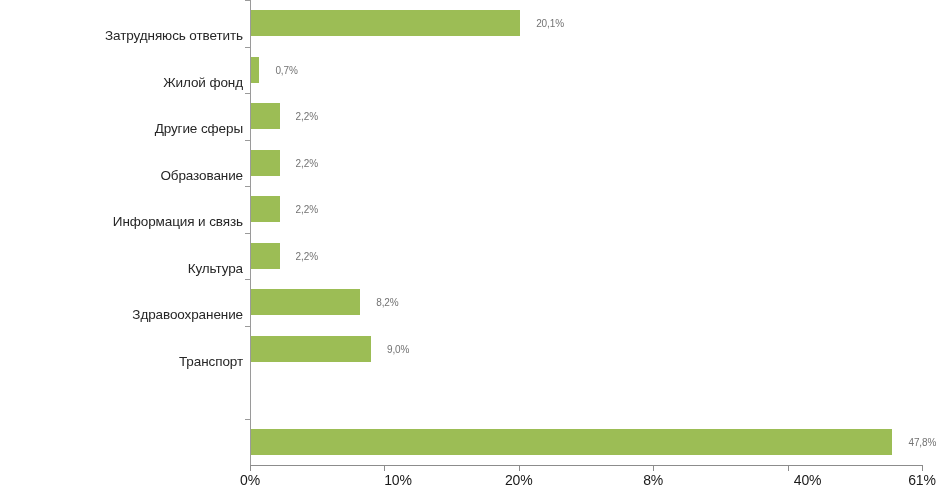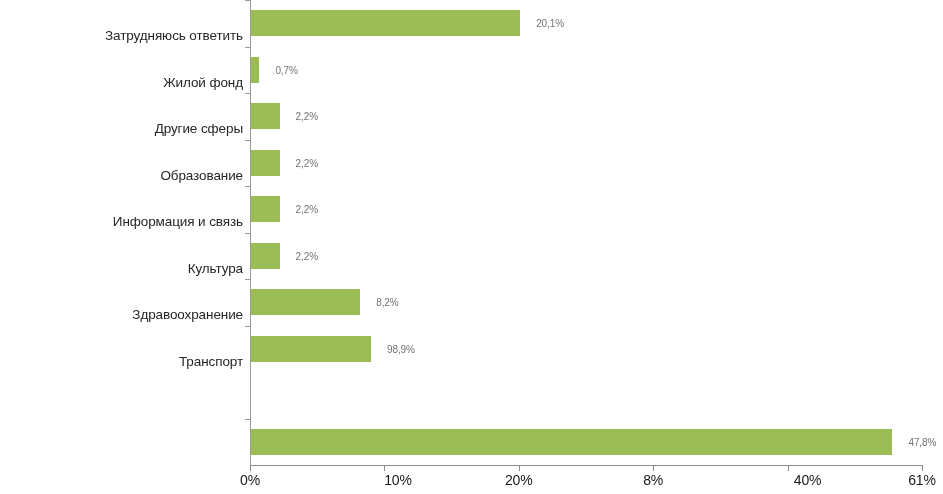--- a/index.html
+++ b/index.html
@@ -158,21 +158,21 @@
       </div>
       <div class="cat-row" style="top: 279px;">
         <div class="cat-label">Здравоохранение</div>
         <div class="bar" style="width: 110.208px; background: rgb(156, 189, 85);"></div>
         <div class="bar-value" style="left: 126.208px;">8,2%</div>
         <div class="y-tick" style="top: 0px;"></div>
       </div>
       <div class="cat-row" style="top: 325.5px;">
         <div class="cat-label">Транспорт</div>
         <div class="bar" style="width: 120.96px; background: rgb(156, 189, 85);"></div>
-        <div class="bar-value" style="left: 136.96px;">98,9%</div>
+        <div class="bar-value" style="left: 136.96px;">9,0%</div>
         <div class="y-tick" style="top: 0px;"></div>
       </div>
       <div class="cat-row" style="top: 418.5px;">
         <div class="bar" style="width: 642.432px; background: rgb(156, 189, 85);"></div>
         <div class="bar-value" style="left: 658.432px;">47,8%</div>
         <div class="y-tick" style="top: 0px;"></div>
       </div>
     </div>
 
   <div class="y-axis"></div>

